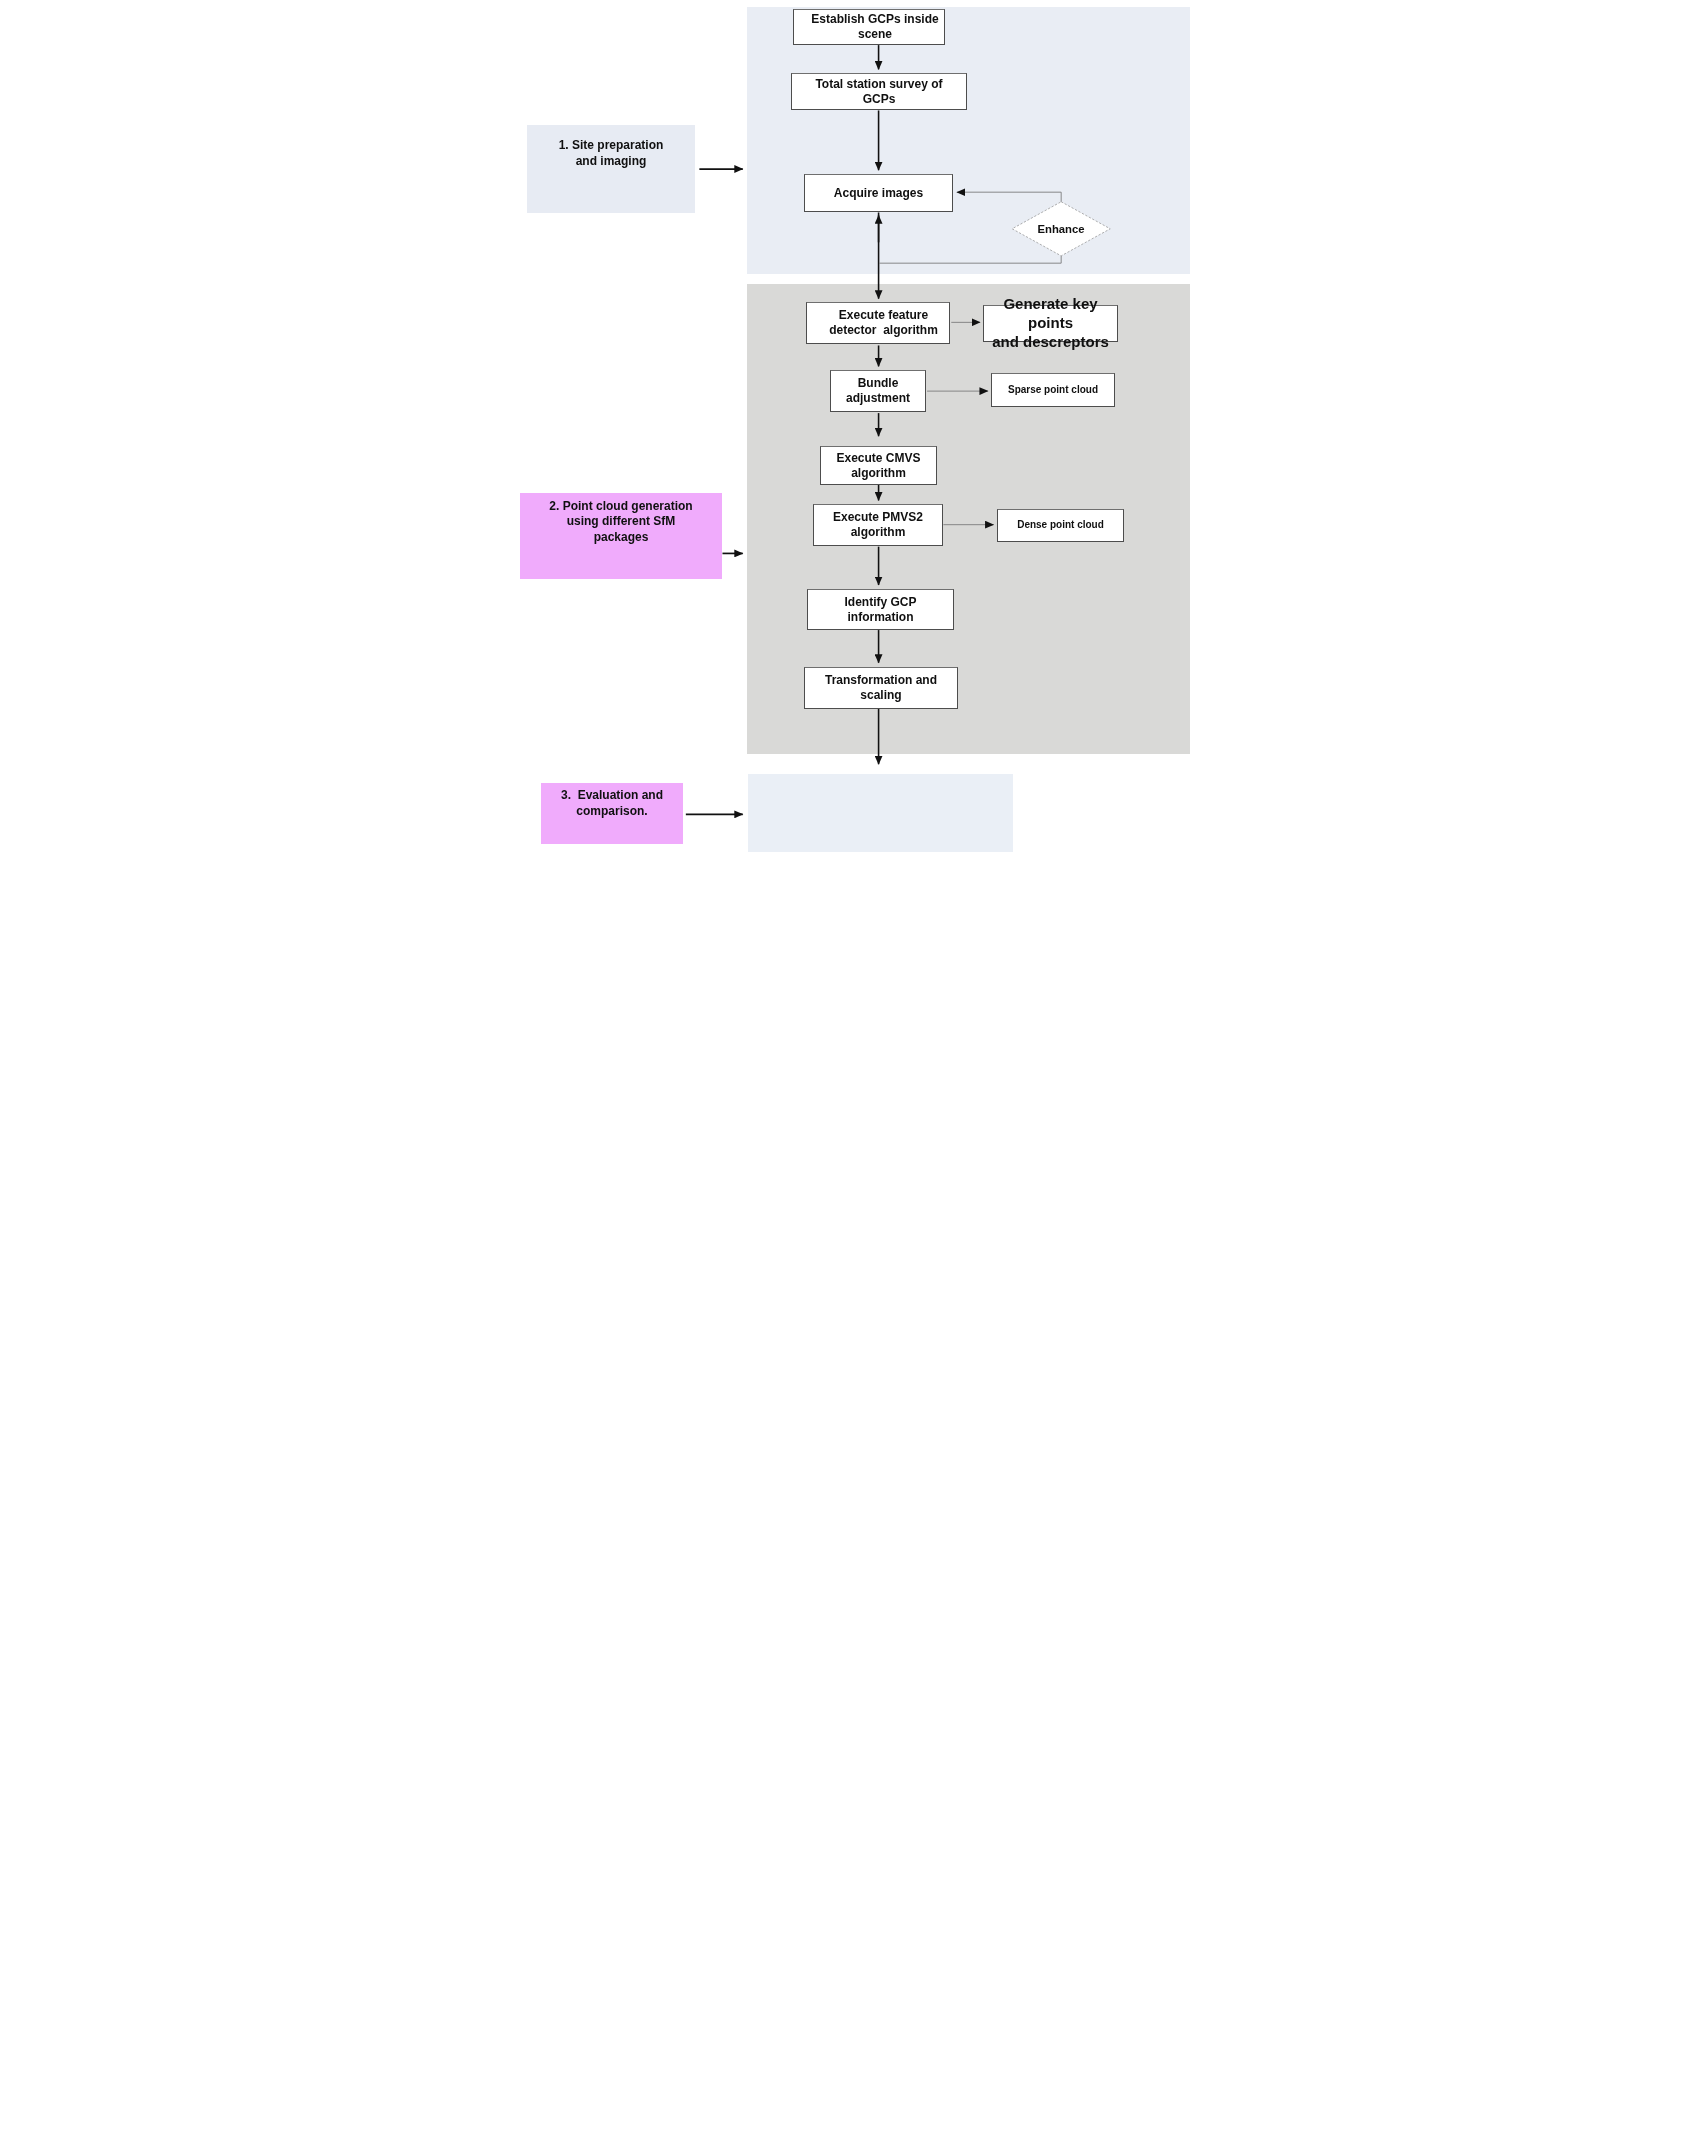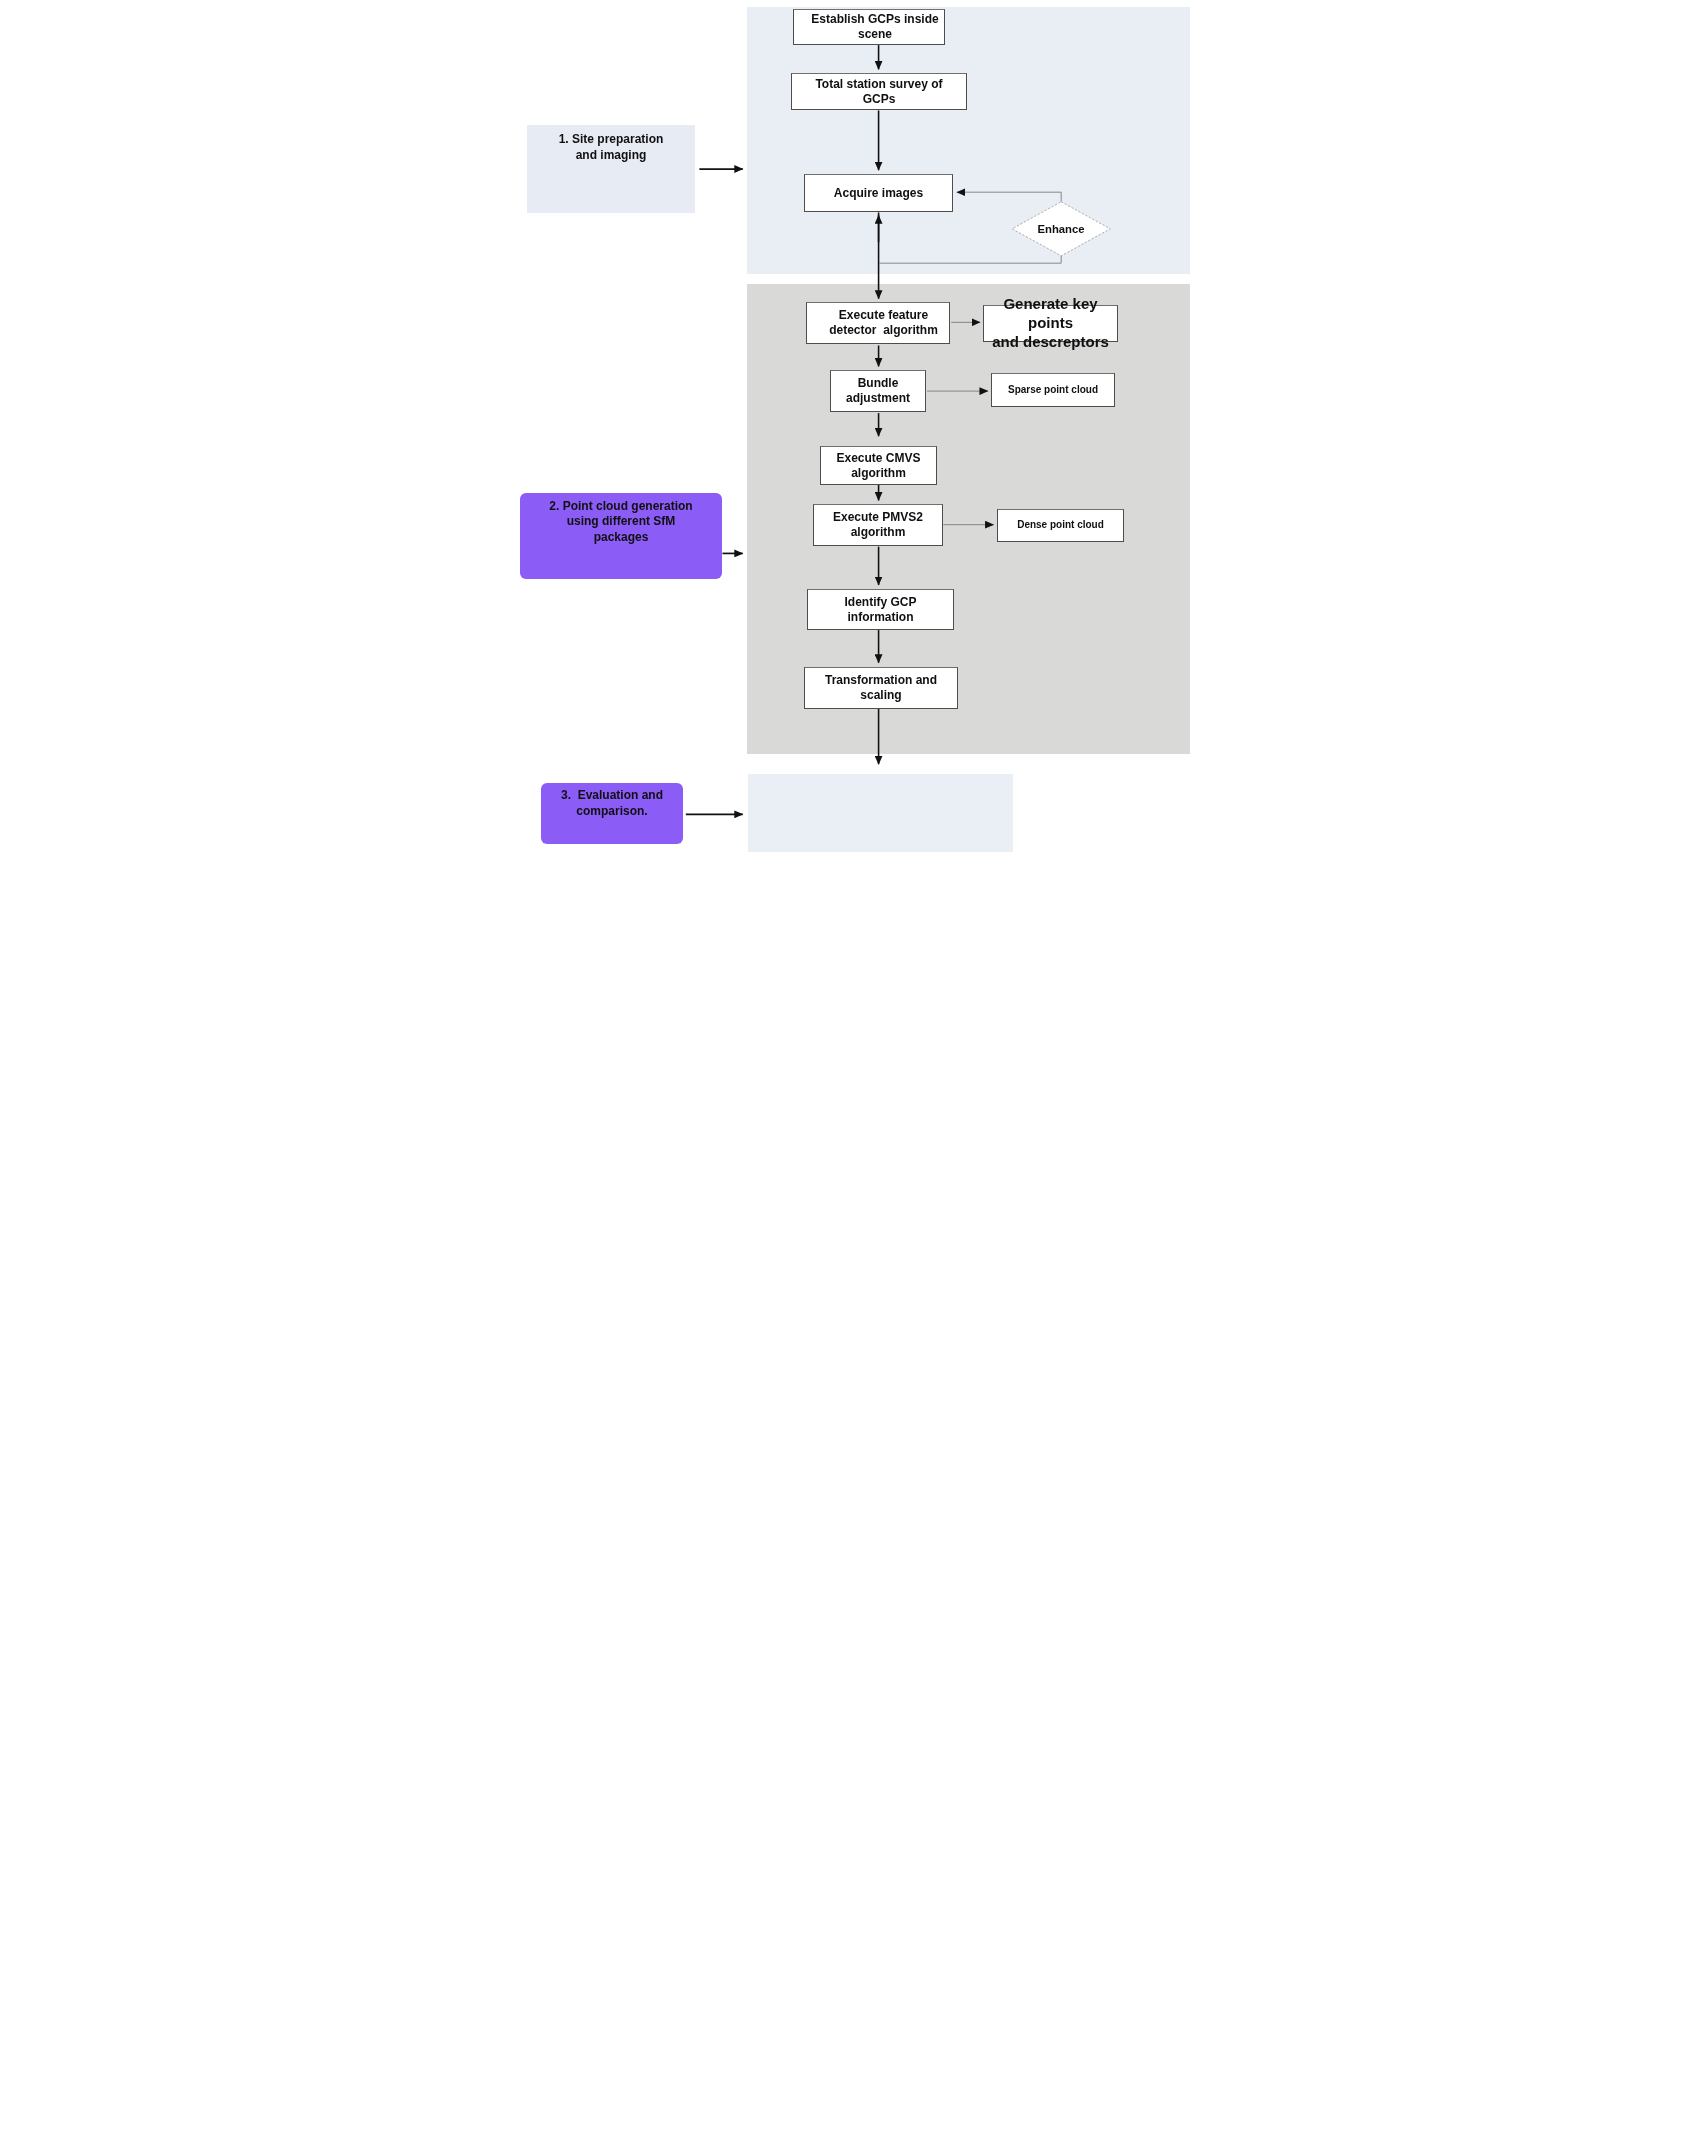--- a/index.html
+++ b/index.html
@@ -32,21 +32,21 @@
   .fbox.smaller{font-size:15px;}
   .stage-label{
     position:absolute;z-index:2;
     display:flex;align-items:flex-start;justify-content:center;
     text-align:center;
     white-space:pre-wrap;
     font-size:12px;line-height:1.3;
     box-sizing:border-box;
   }
   .stage-label.light{background:#e7ebf3;}
-  .stage-label.gray{background:#8b5cf6;border-radius:6px;}
+  .stage-label.gray{background:#f0abfc;}
   .decision-text{
     position:absolute;z-index:2;
     display:flex;align-items:center;justify-content:center;
     font-size:11.3px;
   }
   .result-inner{
     position:absolute;z-index:2;
     background:#dcdcda;
     display:flex;align-items:flex-start;justify-content:center;
     text-align:center;
@@ -90,21 +90,21 @@
     <line x1="779" y1="572" x2="830" y2="572" stroke="#7d7d7d" stroke-width="1.6" marker-end="url(#ah)"></line>
     <line x1="736" y1="694" x2="844" y2="694" stroke="#7d7d7d" stroke-width="1.6" marker-end="url(#ah)"></line>
     <line x1="765" y1="931" x2="854" y2="931" stroke="#7d7d7d" stroke-width="1.6" marker-end="url(#ah)"></line>
 
     <polyline points="974,358 974,341 789,341" fill="none" stroke="#7d7d7d" stroke-width="1.6" marker-end="url(#ah)"></polyline>
     <polyline points="974,454 974,467 651,467" fill="none" stroke="#7d7d7d" stroke-width="1.6"></polyline>
 
     <polygon points="974,358 1061,406 974,454 887,406" fill="#ffffff" stroke="#8a8a8a" stroke-width="1.2" stroke-dasharray="4 3"></polygon>
   </svg>
 
-  <div class="stage-label light" style="left:15px;top:125px;width:168px;height:88px;padding-top:7px;">
+  <div class="stage-label light" style="left:15px;top:125px;width:168px;height:88px;padding-top:13px;">
     <span>1. Site preparation
 and imaging</span>
   </div>
   <div class="stage-label gray" style="left:8px;top:493px;width:202px;height:86px;padding-top:5.6px;">
     <span>2. Point cloud generation
 using different SfM
 packages</span>
   </div>
   <div class="stage-label gray" style="left:29px;top:783px;width:142px;height:61px;padding-top:5px;">
     <span>3.  Evaluation and

